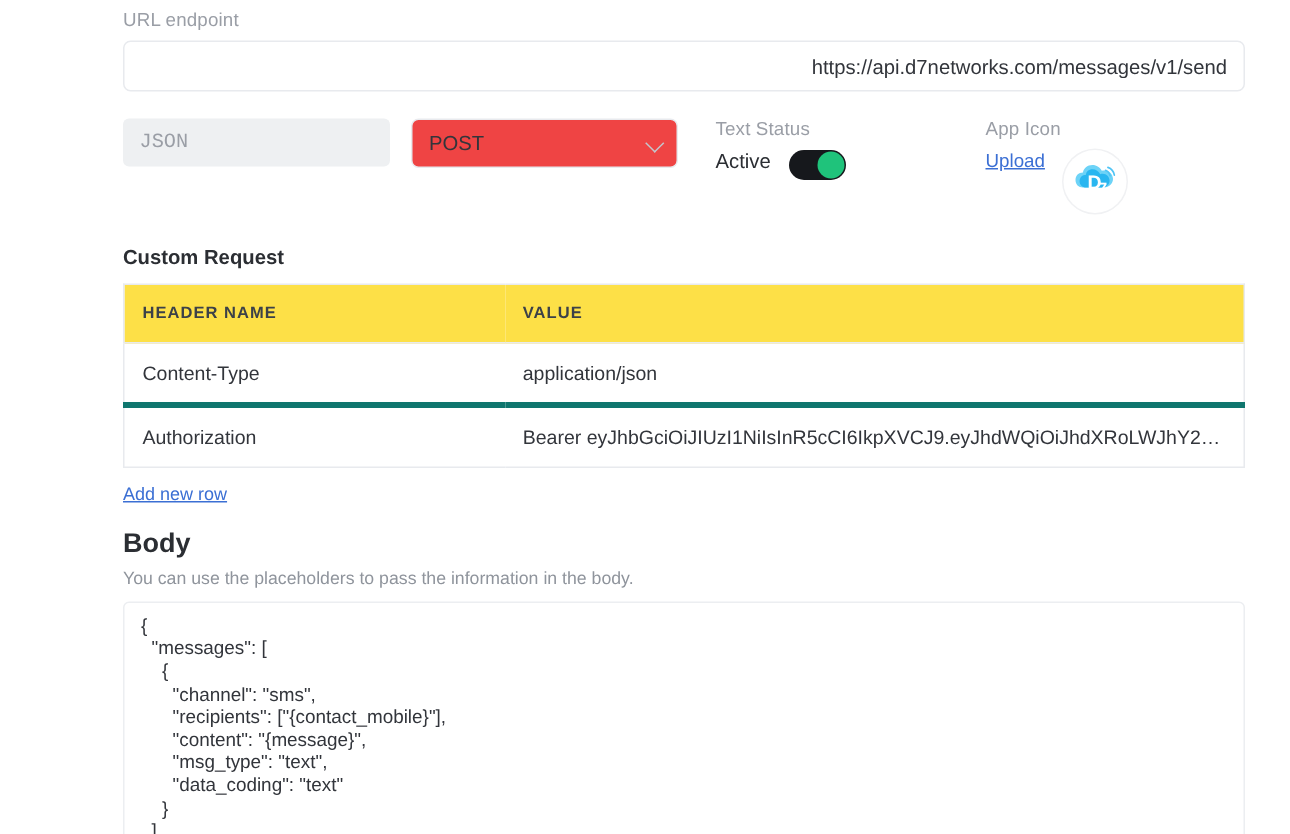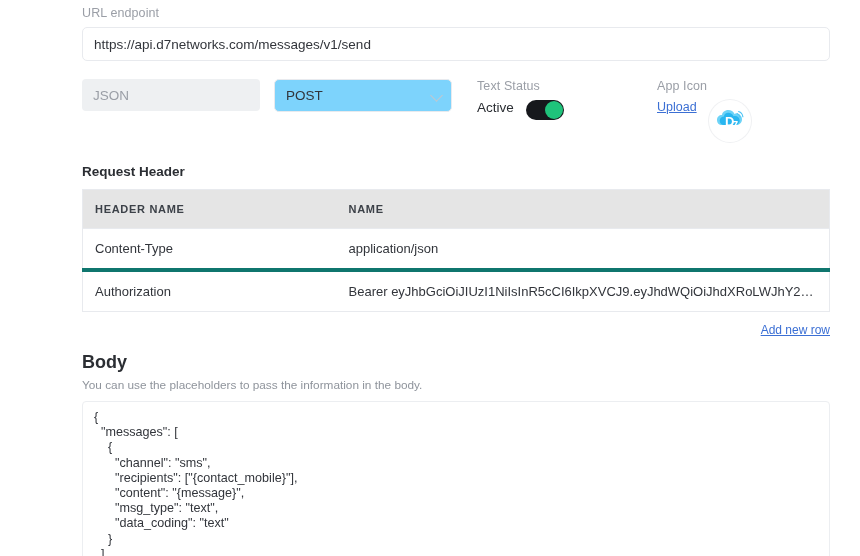--- a/index.html
+++ b/index.html
@@ -27,44 +27,45 @@
   .url-input {
     width: 748px; height: 34px;
     border: 1px solid #e8eaee;
     border-radius: 5px;
     background: #fff;
     font-size: 13.5px;
     color: #32353b;
     padding: 0 11px;
     font-family: "Liberation Sans", sans-serif;
     outline: none;
+    text-align: right;
   }
 
   
   .opts-row { display: flex; margin-top: 18px; }
   .col-encoding { width: 192px; }
   .col-request  { width: 203px; margin-left: 0; }
   .col-status   { width: 180px; }
   .col-appicon  { width: 120px; }
 
   .encoding-input {
     width: 178px; height: 32px;
     background: #eef0f2;
     border: none; border-radius: 4px;
     font-size: 13.5px; color: #9a9ea6;
     padding: 0 11px;
-    font-family: Liberation Sans, sans-serif;
+    font-family: Liberation Mono, monospace;
     outline: none;
   }
 
   .select-wrap { position: relative; width: 178px; }
   .select-box {
     width: 178px; height: 33px;
     border: 1px solid #e8eaee; border-radius: 5px;
-    background: #7dd3fc;
+    background: #ef4444;
     font-size: 13.5px; color: #32353b;
     padding: 0 11px; line-height: 31px;
   }
   .chevron {
     position: absolute; right: 11px; top: 12px;
     width: 9px; height: 9px;
     border-right: 1.6px solid #c3c7cd;
     border-bottom: 1.6px solid #c3c7cd;
     transform: rotate(45deg);
   }
@@ -101,39 +102,39 @@
   .section-title {
     font-size: 13.5px; font-weight: bold; color: #2b2e33;
     margin-top: 22px; margin-bottom: 10px;
   }
   table.hdr {
     width: 748px; border-collapse: collapse;
     border: 1px solid #e8eaee;
     table-layout: fixed;
   }
   table.hdr th {
-    background: #e5e5e5;
+    background: #fde047;
     text-align: left;
     font-size: 11px; font-weight: bold;
     letter-spacing: .7px;
     color: #3c4148;
     padding: 13px 12px;
     border-bottom: 1px solid #e8eaee;
   }
   table.hdr td {
     font-size: 13px; color: #32353b;
     padding: 12px;
     border-bottom: 4px solid #0f766e;
     overflow: hidden; white-space: nowrap; text-overflow: ellipsis;
   }
   table.hdr tr:last-child td { border-bottom: none; }
   .c-name { width: 254px; }
 
   .link-right {
-    width: 748px; text-align: right;
+    width: 748px; text-align: left;
     margin-top: 8px;
   }
   .blue-link {
     font-size: 12px; color: #3b6fd4;
     text-decoration: underline; cursor: pointer;
   }
 
   
   .body-title {
     font-size: 18px; font-weight: bold; color: #2b2e33;
@@ -201,27 +202,27 @@
             <text x="13" y="23" font-family="Liberation Sans, sans-serif" font-size="13" font-weight="bold" fill="#ffffff">D</text>
             <text x="20" y="26" font-family="Liberation Sans, sans-serif" font-size="11" font-weight="bold" fill="#ffffff">7</text>
             <path d="M25 10.5c1.6.6 2.7 2 3 3.6M26.6 8.6c2.3.8 3.9 2.8 4.3 5.2" stroke="#4fc4f5" stroke-width="1.1" fill="none" stroke-linecap="round"></path>
           </svg>
         </div>
       </div>
     </div>
   </div>
 
   
-  <div class="section-title">Request Header</div>
+  <div class="section-title">Custom Request</div>
 
   <table class="hdr">
     <thead>
       <tr>
         <th class="c-name">HEADER NAME</th>
-        <th>NAME</th>
+        <th>VALUE</th>
       </tr>
     </thead>
     <tbody>
       <tr>
         <td class="c-name">Content-Type</td>
         <td>application/json</td>
       </tr>
       <tr>
         <td class="c-name">Authorization</td>
         <td>Bearer eyJhbGciOiJIUzI1NiIsInR5cCI6IkpXVCJ9.eyJhdWQiOiJhdXRoLWJhY2tlbmQ6YXBwIiwic…</td>

